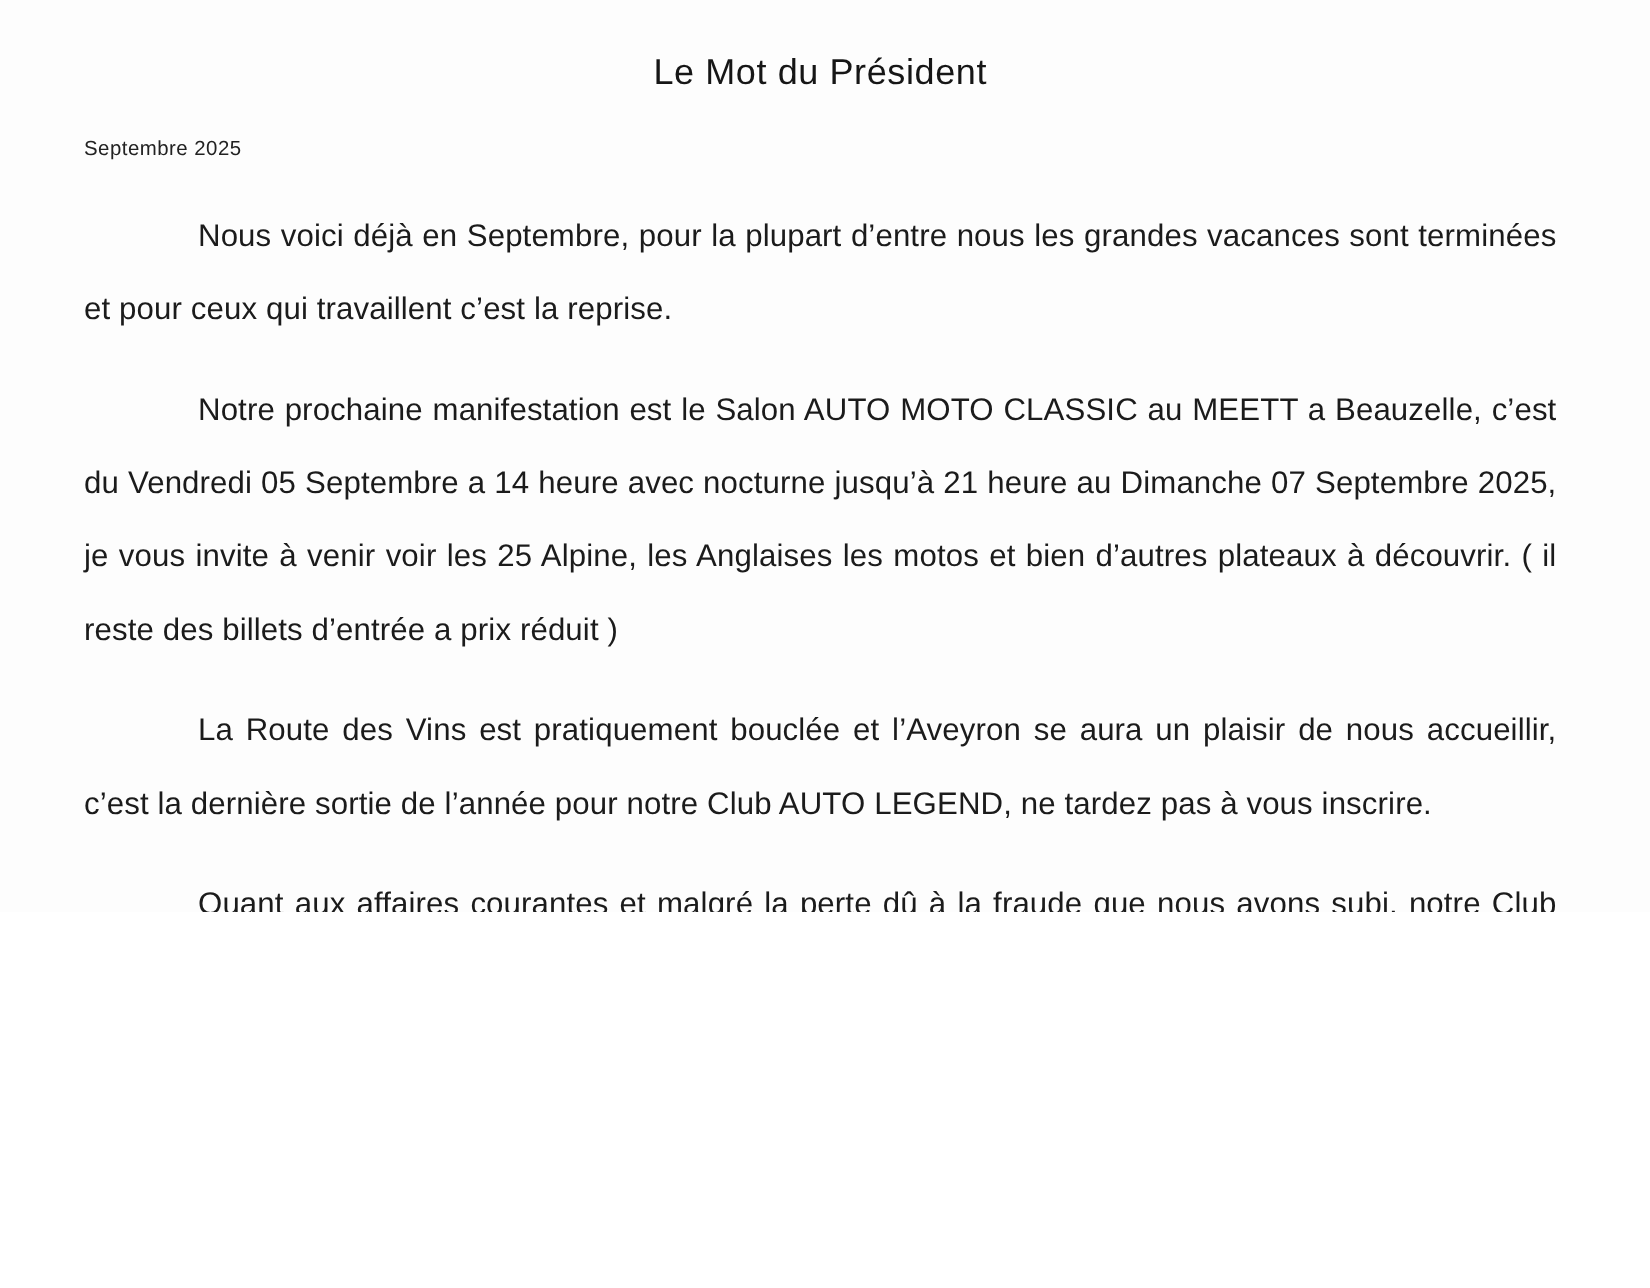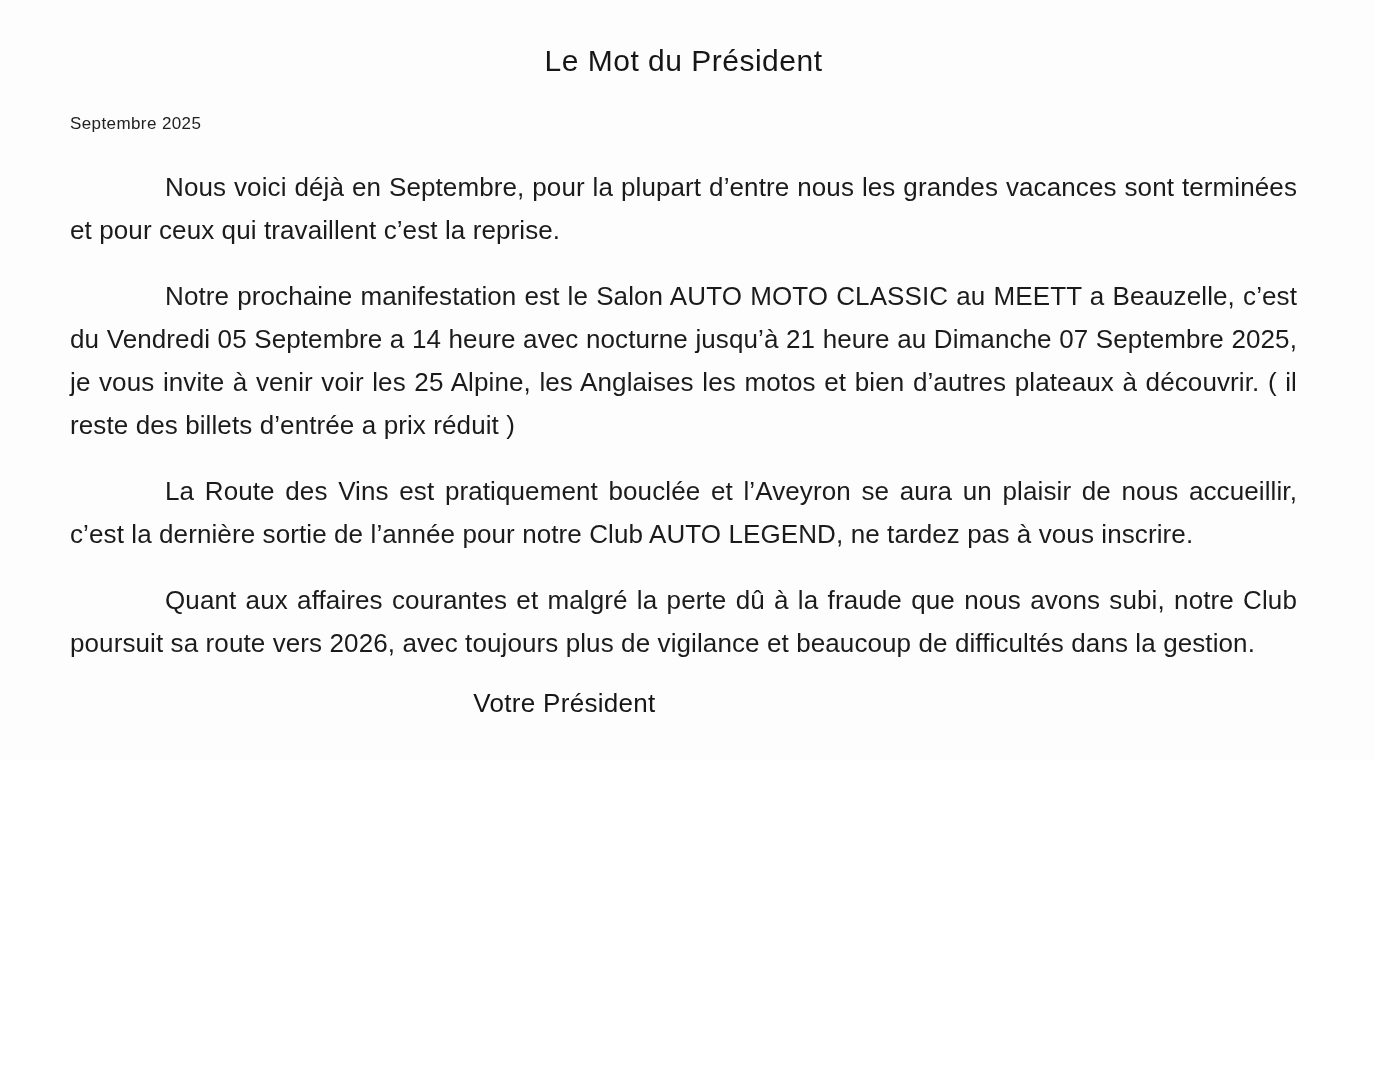--- a/index.html
+++ b/index.html
@@ -33,21 +33,21 @@
     font-weight: 400;
     letter-spacing: 0.4px;
     color: #222222;
   }
   .doc-body {
     margin-top: 32px;
   }
   .doc-body p {
     margin: 0 0 23px 0;
     font-size: 26px;
-    line-height: 43px;
+    line-height: 61px;
     text-align: justify;
     text-indent: 95px;
     letter-spacing: 0.1px;
     color: #1b1b1b;
   }
   .signature {
     margin-top: 7px;
     margin-right: 160px;
     text-align: center;
   }

